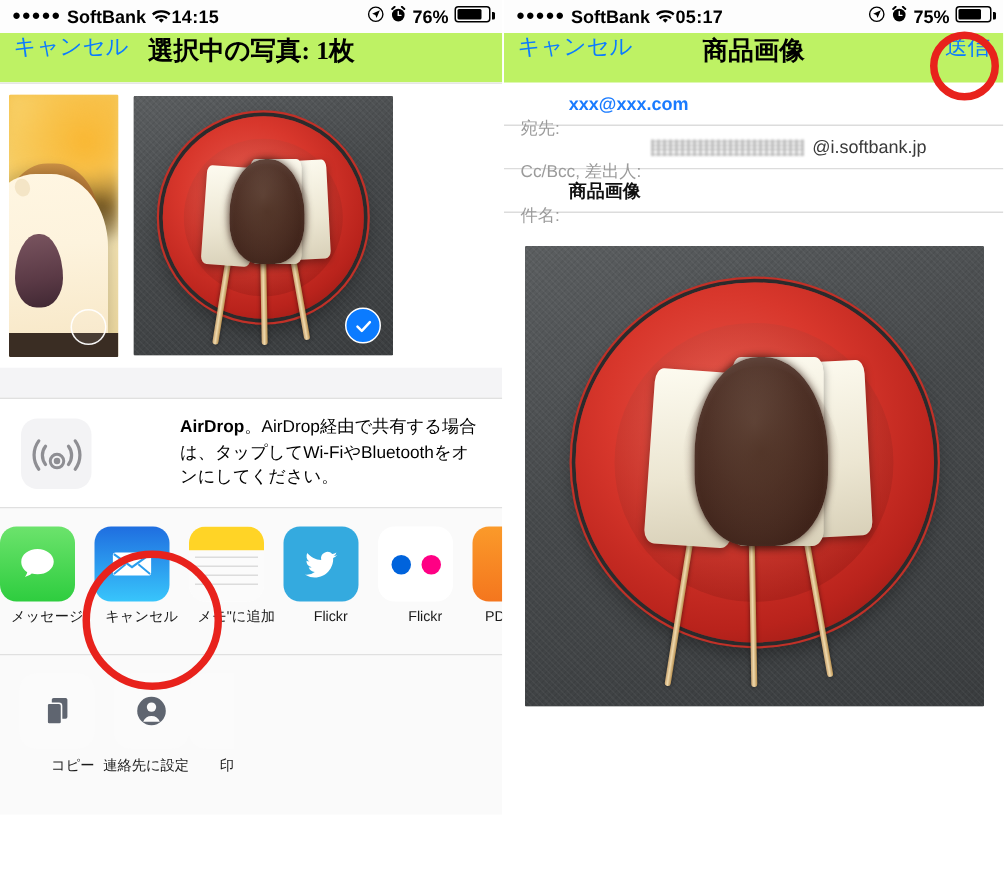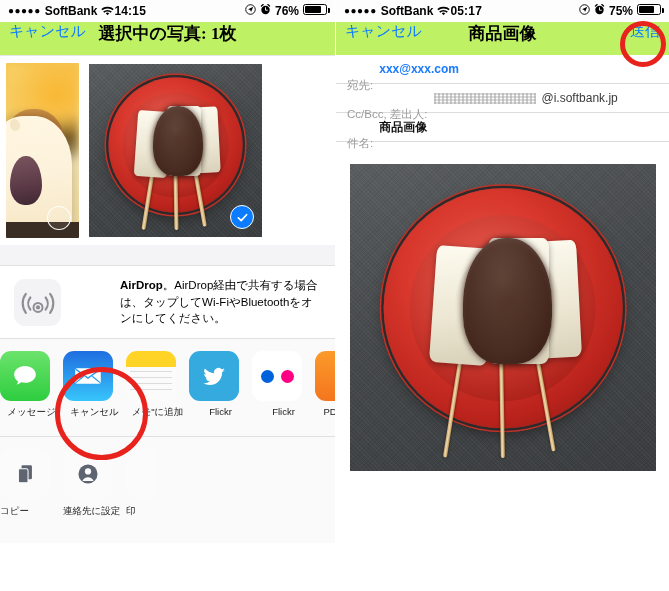--- a/index.html
+++ b/index.html
@@ -84,21 +84,21 @@
     border-bottom: 1px solid #e0e0e0; height: 98px; overflow: hidden;
   }
   .app { flex: 0 0 63px; display: flex; flex-direction: column; gap: 6px; }
   .app-ico { width: 50px; height: 50px; border-radius: 11px; overflow:hidden; display:flex; align-items:center; justify-content:center; }
   .app-lbl { font-size: 9.5px; color: #1a1a1a; text-align: center; line-height: 1.15; white-space: nowrap; }
 
   .row-actions {
     background: #fafafa; padding: 12px 0 8px 0; display: flex;
     height: 106px; overflow: hidden;
   }
-  .act { flex: 0 0 63px; display: flex; flex-direction: column; align-items: flex-start; gap: 6px; }
+  .act { flex: 0 0 63px; display: flex; flex-direction: column; align-items: flex-end; gap: 6px; }
   .act-ico {
     width: 50px; height: 50px; border-radius: 11px; background: #fbfbfb;
     display:flex; align-items:center; justify-content:center;
   }
   .act-lbl { font-size: 9.5px; color: #1a1a1a; text-align: center; line-height: 1.25; }
 
   
   .field {
     display: flex; align-items: center; gap: 6px;
     height: 29px; padding: 0 11px; border-bottom: 1px solid #dcdcdc;

